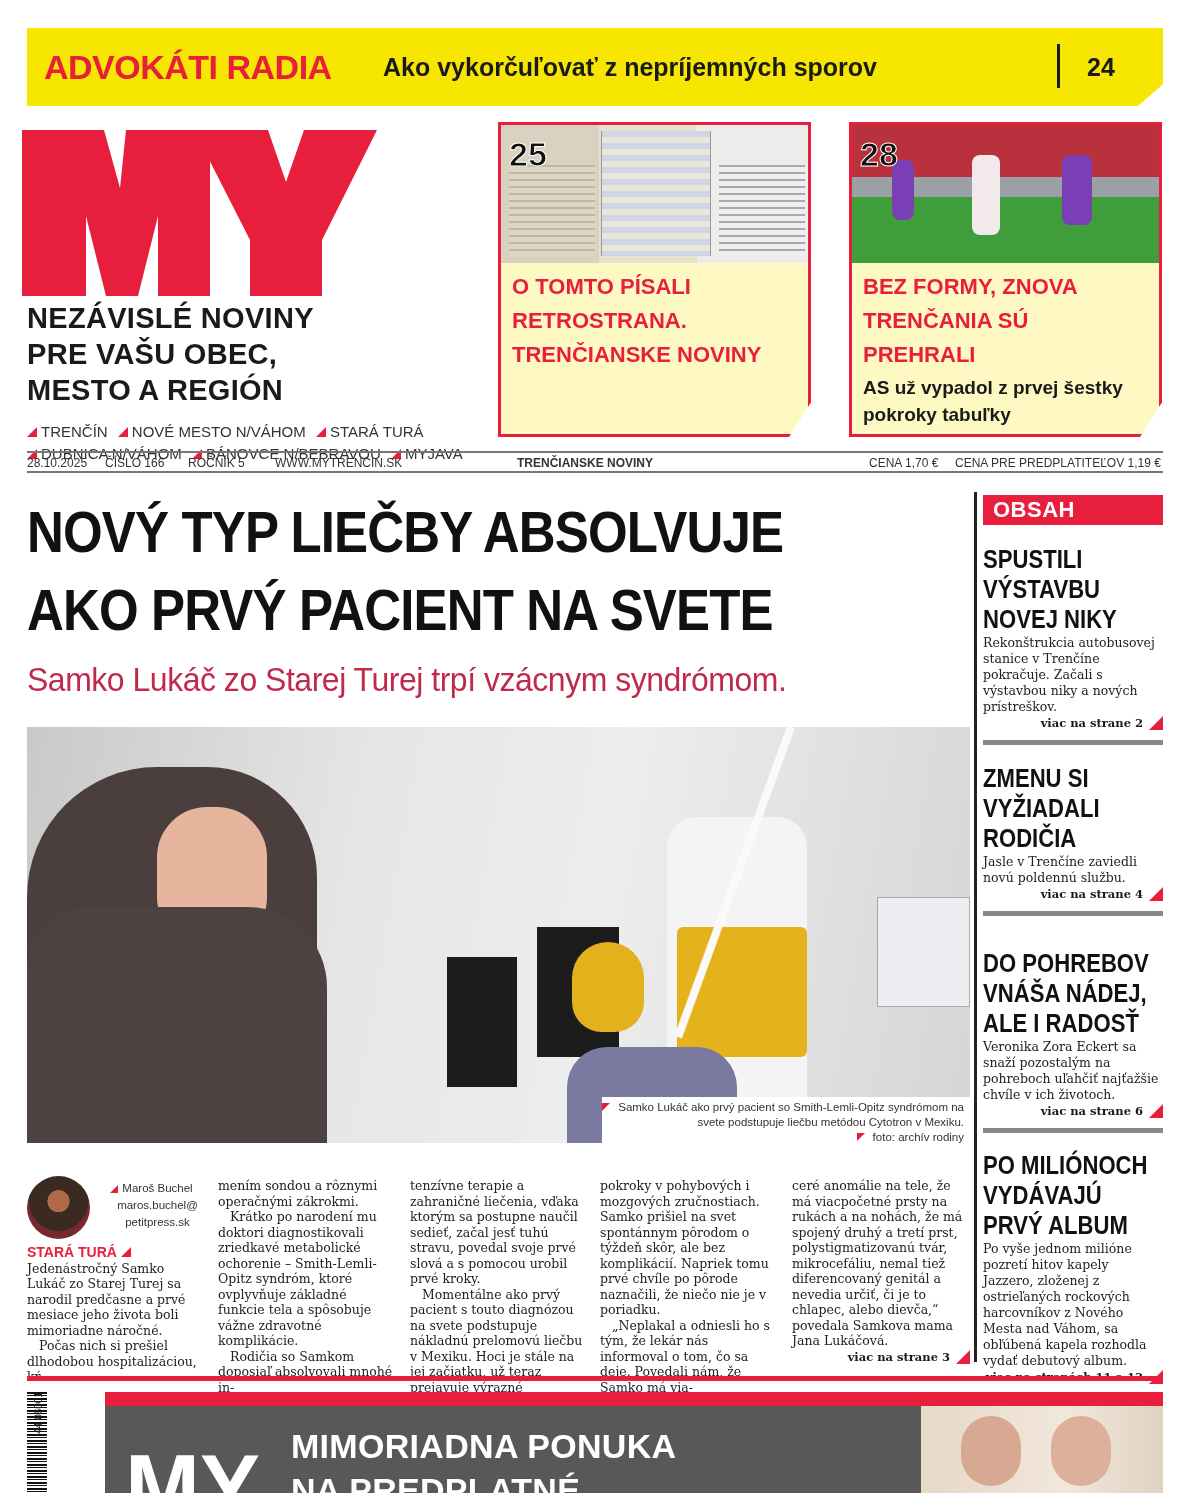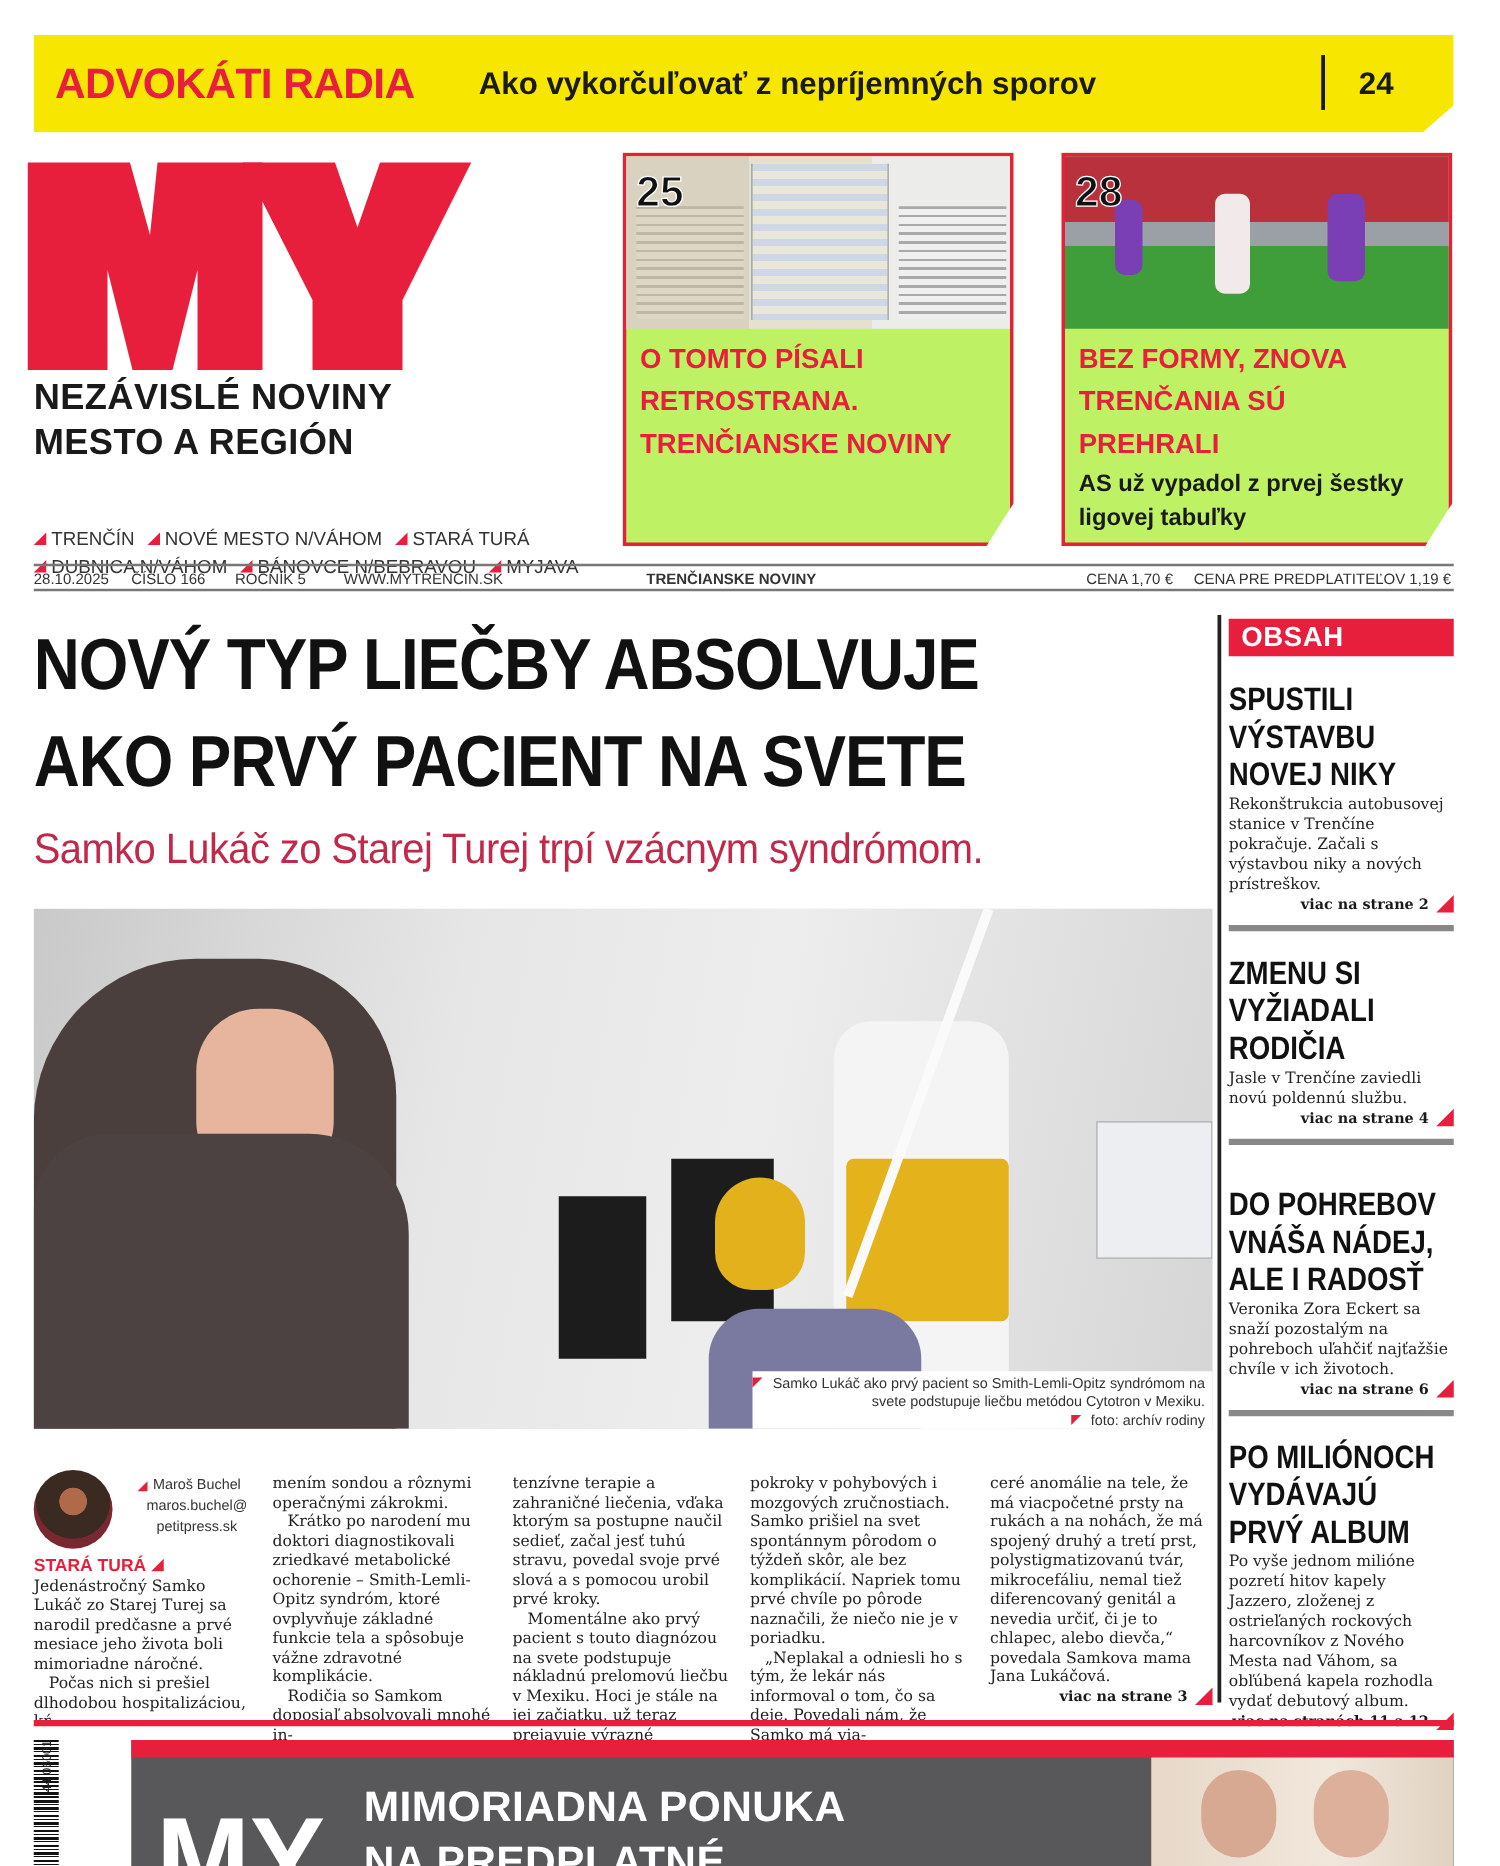--- a/index.html
+++ b/index.html
@@ -15,21 +15,21 @@
   #banner .page { position: absolute; left: 1060px; top: 25px; font-weight: 700; font-size: 25px; }
 
   
   #logo { left: 22px; top: 118px; width: 355px; height: 180px; }
   #tagline { left: 27px; top: 300px; font-weight: 900; font-size: 29px; line-height: 36px; color: var(--dark); letter-spacing: 0.3px; }
   #regions { left: 27px; top: 404px; width: 450px; font-size: 15px; line-height: 22px; color: #333; margin-top: 17px; }
   #regions span.item { margin-right: 6px; white-space: nowrap; }
   .tri { display: inline-block; width: 0; height: 0; border-left: 10px solid transparent; border-bottom: 10px solid var(--red); margin-right: 4px; vertical-align: 0px; }
 
   
-  .tbox { border: 3px solid var(--red); background: #bef264; clip-path: polygon(0 0, 100% 0, 100% 89%, 93% 100%, 0 100%); }
+  .tbox { border: 3px solid var(--red); background: #fef9c3; clip-path: polygon(0 0, 100% 0, 100% 89%, 93% 100%, 0 100%); }
   .tbox .img { position: absolute; left: 0; top: 0; right: 0; height: 138px; overflow: hidden; }
   .tbox .num { position: absolute; left: 8px; top: 10px; font-weight: 900; font-size: 34px; color: #111; -webkit-text-stroke: 1px #fff; }
   .tbox .title { position: absolute; left: 11px; top: 145px; font-weight: 900; font-size: 22px; line-height: 34px; color: var(--red); }
   .tbox .sub { position: absolute; left: 11px; font-weight: 700; font-size: 19px; line-height: 27px; color: var(--dark); }
   #tbox1 { left: 498px; top: 122px; width: 313px; height: 315px; }
   #tbox2 { left: 849px; top: 122px; width: 313px; height: 315px; }
   #tbox1 .sub { top: 249px; }
   #tbox2 .sub { top: 249px; }
 
   
@@ -91,20 +91,21 @@
   <span class="page">24</span>
 </div>
 
 <svg id="logo" class="abs" viewBox="0 0 355 180">
   <path d="M0 12 L82 12 L98 70 L104 12 L188 12 L188 178 L136 178 L136 98 L116 178 L84 178 L64 98 L64 178 L0 178 Z" fill="#e81f3c"></path>
   <path d="M172 12 L246 12 L264 64 L282 12 L355 12 L300 122 L300 178 L228 178 L228 122 Z" fill="#e81f3c"></path>
 </svg>
 
 <div id="tagline" class="abs">
   <div>NEZÁVISLÉ NOVINY</div>
+  <div>PRE VAŠU OBEC,</div>
   <div>MESTO A REGIÓN</div>
 </div>
 
 <div id="regions" class="abs">
   <div>
     <span class="item"><span class="tri"></span><span>TRENČÍN</span></span>
     <span class="item"><span class="tri"></span><span>NOVÉ MESTO N/VÁHOM</span></span>
     <span class="item"><span class="tri"></span><span>STARÁ TURÁ</span></span>
   </div>
   <div>
@@ -135,21 +136,21 @@
     <div style="position:absolute;left:40px;top:35px;width:22px;height:60px;background:#7a3fb5;border-radius:8px;"></div>
   </div>
   <span class="num">28</span>
   <div class="title">
     <div>BEZ FORMY, ZNOVA</div>
     <div>TRENČANIA SÚ</div>
     <div>PREHRALI</div>
   </div>
   <div class="sub">
     <div>AS už vypadol z prvej šestky</div>
-    <div>ligovej tabuľky</div>
+    <div>pokroky tabuľky</div>
   </div>
 </div>
 
 <div id="infobar" class="abs">
   <span style="left:0">28.10.2025</span>
   <span style="left:78px">ČÍSLO 166</span>
   <span style="left:161px">ROČNÍK 5</span>
   <span style="left:248px">WWW.MYTRENCIN.SK</span>
   <span style="left:490px;font-weight:700">TRENČIANSKE NOVINY</span>
   <span style="left:842px">CENA 1,70 €</span>

